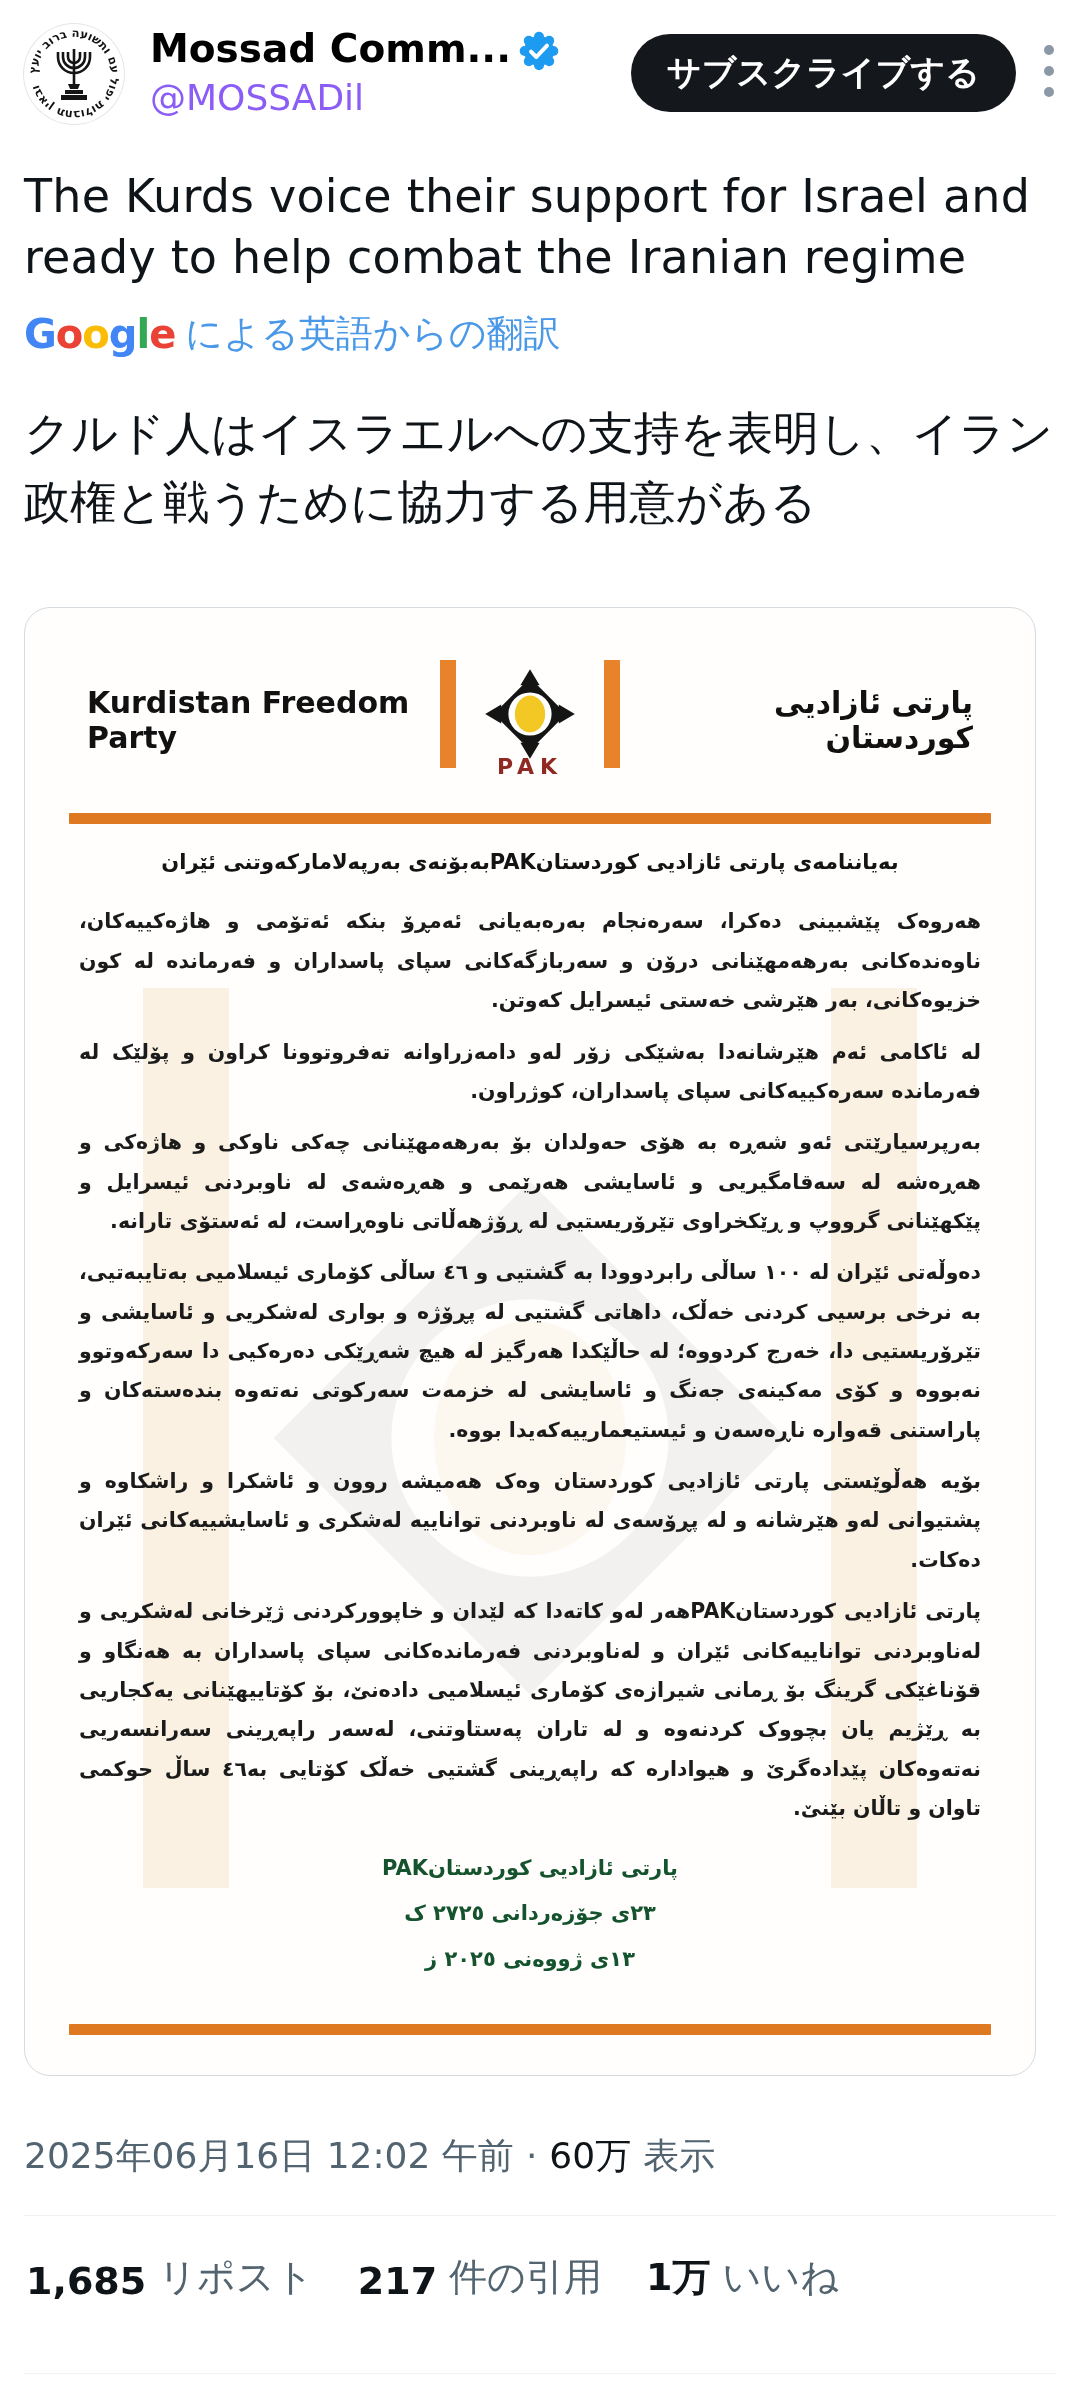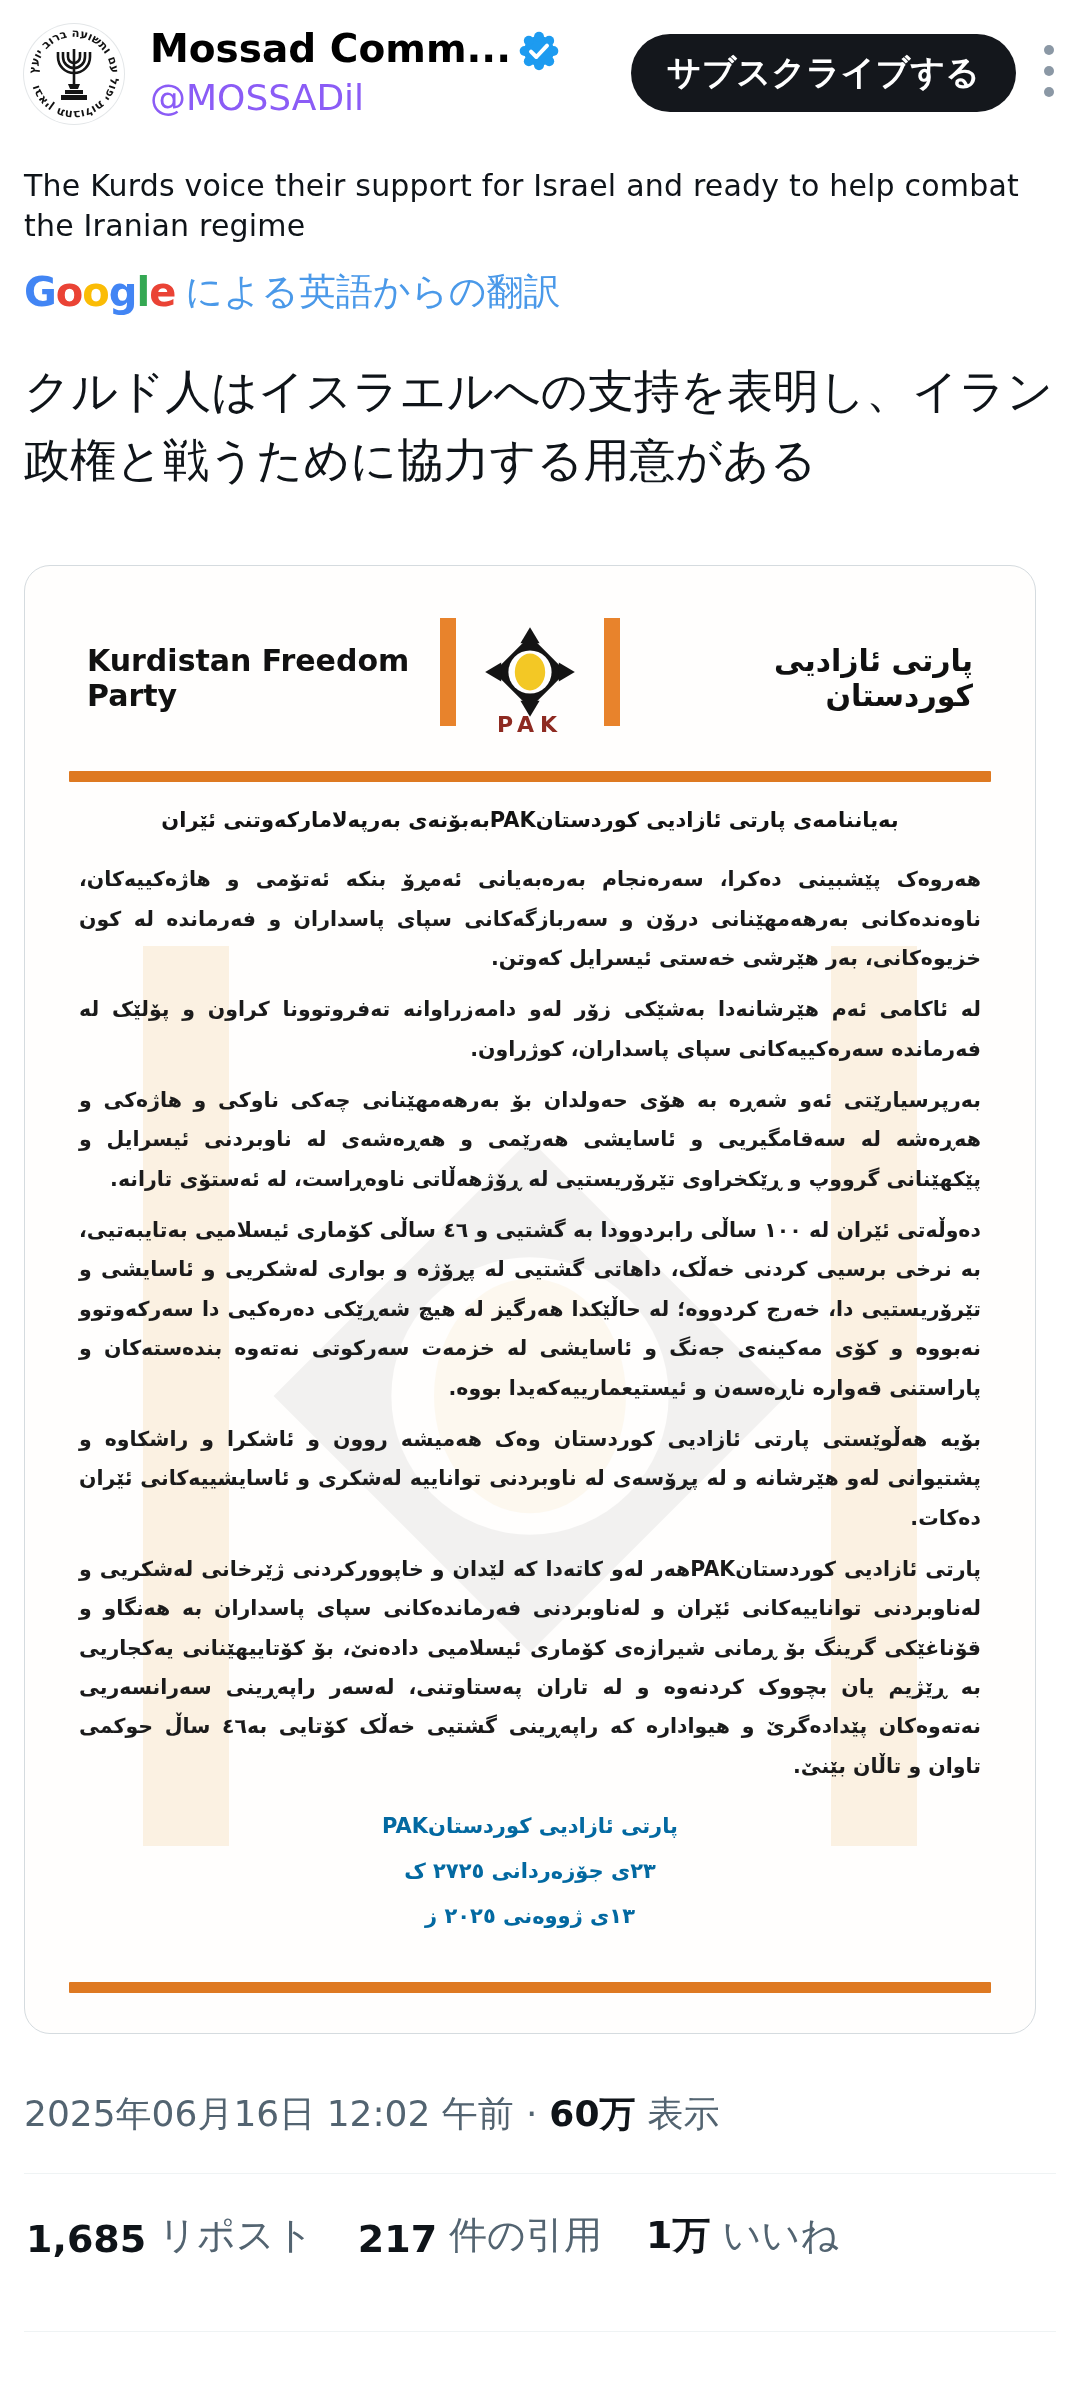--- a/index.html
+++ b/index.html
@@ -21,21 +21,21 @@
   .handle { font-size:36px; color:#8b5cf6; margin-top:6px; }
   .subscribe-btn {
     background:#14171c; color:#fff; border:none; border-radius:999px;
     font-family:inherit; font-size:34px; font-weight:bold;
     padding:16px 36px; margin:10px 26px 0 10px; white-space:nowrap; cursor:pointer;
   }
   .more-btn { padding-top:18px; color:#8b98a5; cursor:pointer; }
   .more-btn svg { width:14px; height:58px; display:block; }
 
   
-  .tweet-text { margin-top:42px; font-size:30px; line-height:1.32; color:#0f1419; letter-spacing:0.2px; }
+  .tweet-text { margin-top:42px; font-size:46px; line-height:1.32; color:#0f1419; letter-spacing:0.2px; }
   .translate-row { margin-top:22px; display:flex; align-items:center; gap:10px; cursor:pointer; }
   .google-logo { font-size:40px; font-weight:bold; letter-spacing:-1px; }
   .google-logo span:nth-child(1){color:#4285F4;}
   .google-logo span:nth-child(2){color:#EA4335;}
   .google-logo span:nth-child(3){color:#FBBC05;}
   .google-logo span:nth-child(4){color:#4285F4;}
   .google-logo span:nth-child(5){color:#34A853;}
   .google-logo span:nth-child(6){color:#EA4335;}
   .translate-label { font-size:37px; color:#4a99e9; }
   .tweet-translated { margin-top:40px; font-size:46px; line-height:1.5; color:#0f1419; }
@@ -61,25 +61,25 @@
   .pak-text { font-size:22px; font-weight:bold; color:#8E2A21; letter-spacing:6px; margin-top:-14px; }
 
   .doc-rule { height:11px; background:#DE7921; margin-top:34px; border-radius:1px; position:relative; }
   .doc-rule.bottom { margin-top:42px; }
 
   .doc-headline { position:relative; direction:rtl; text-align:center; font-size:21px; font-weight:bold; color:#141414; margin-top:26px; }
 
   .doc-body { position:relative; direction:rtl; text-align:justify; margin-top:28px; padding:0 10px; }
   .doc-body p { font-size:20.5px; font-weight:bold; color:#1b1b1b; line-height:1.92; margin-bottom:12px; }
   .doc-signature { text-align:center; margin-top:18px; }
-  .doc-signature div { font-size:21px; font-weight:bold; color:#0369a1; line-height:2.15; }
+  .doc-signature div { font-size:21px; font-weight:bold; color:#14532d; line-height:2.15; }
 
   
   .meta-row { margin-top:56px; font-size:36px; color:#536471; display:flex; align-items:baseline; gap:12px; }
-  .meta-views-count { color:#0f1419; font-weight:bold; }
+  .meta-views-count { color:#0f1419; font-weight:normal; }
   .divider { height:1px; background:#eff3f4; margin-top:34px; }
   .stats-row { display:flex; gap:44px; padding:36px 2px; font-size:38px; color:#536471; }
   .stat-group { display:flex; gap:12px; align-items:flex-end; cursor:pointer; }
   .stat-count { color:#0f1419; font-weight:bold; }
 </style>
 </head>
 <body>
 
 <div class="post">
 

